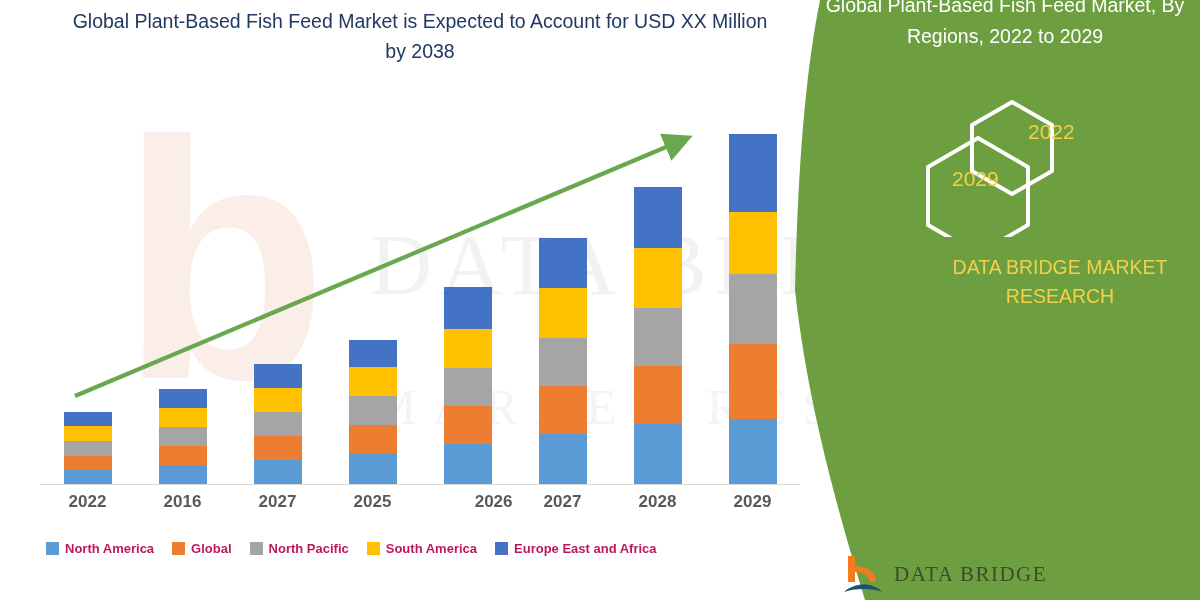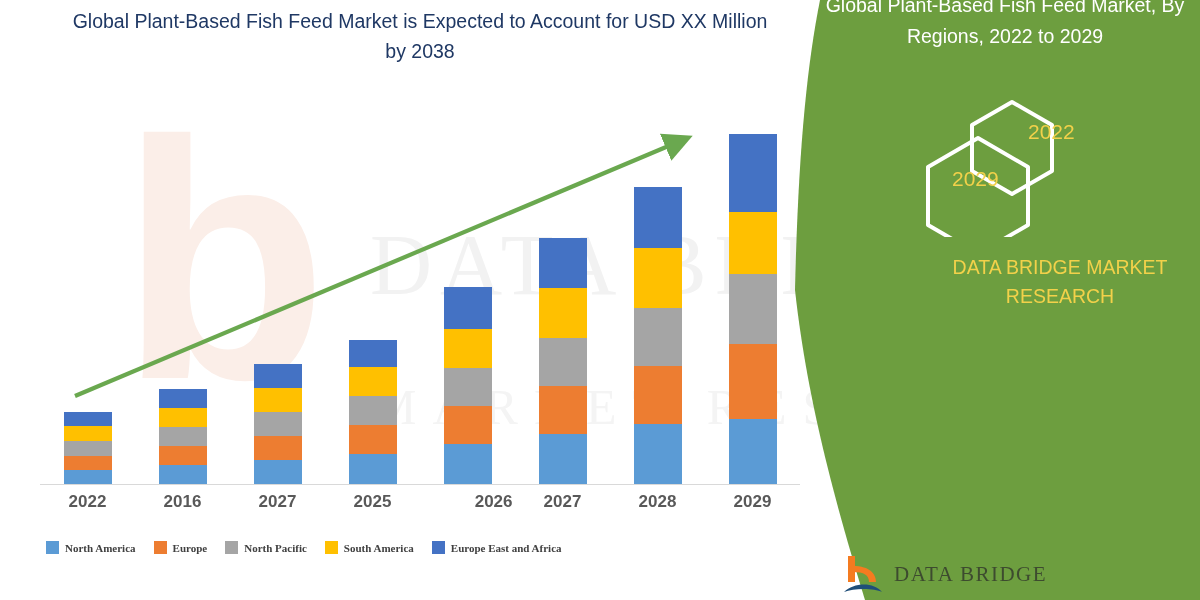--- a/index.html
+++ b/index.html
@@ -134,25 +134,25 @@
     display: flex;
     align-items: center;
     gap: 6px;
   }
   .legend-swatch {
     width: 13px;
     height: 13px;
     display: inline-block;
   }
   .legend-label {
-    font-size: 11px;
+    font-size: 13px;
     font-weight: bold;
-    color: #404040;
+    color: #be185d;
     white-space: nowrap;
-    font-family: Liberation Serif, serif;
+    font-family: Liberation Sans, sans-serif;
   }
 
   
   .green-panel {
     position: absolute;
     left: 770px;
     top: 0;
     width: 430px;
     height: 600px;
     overflow: hidden;
@@ -313,21 +313,21 @@
     <line x1="75" y1="396" x2="678" y2="142" stroke="#6aa84f" stroke-width="4.2" marker-end="url(#ah)"></line>
   </svg>
 
   <div class="legend" id="legend">
       <div class="legend-item">
         <span class="legend-swatch" style="background: rgb(91, 155, 213);"></span>
         <span class="legend-label">North America</span>
       </div>
       <div class="legend-item">
         <span class="legend-swatch" style="background: rgb(237, 125, 49);"></span>
-        <span class="legend-label">Europe</span>
+        <span class="legend-label">Global</span>
       </div>
       <div class="legend-item">
         <span class="legend-swatch" style="background: rgb(165, 165, 165);"></span>
         <span class="legend-label">North Pacific</span>
       </div>
       <div class="legend-item">
         <span class="legend-swatch" style="background: rgb(255, 192, 0);"></span>
         <span class="legend-label">South America</span>
       </div>
       <div class="legend-item">

